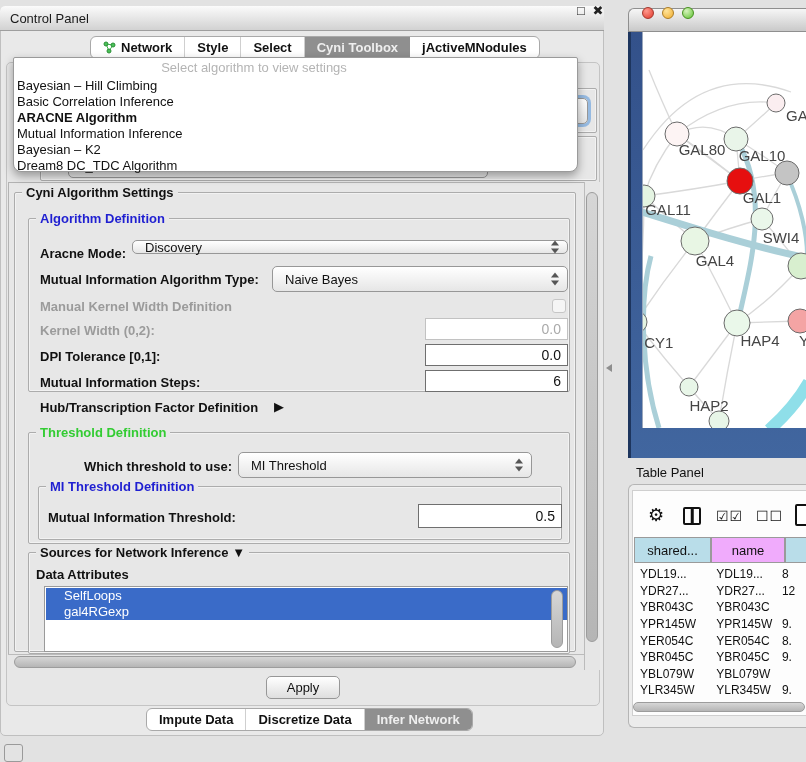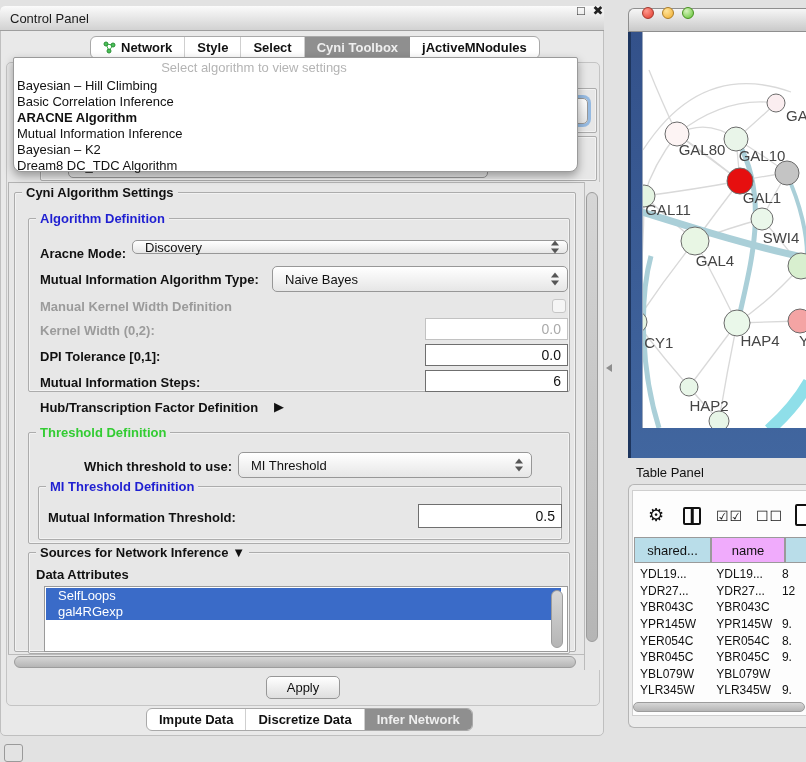--- a/index.html
+++ b/index.html
@@ -39,21 +39,21 @@
   .arr.up{top:0;border-bottom:5px solid #555}
   .arr.dn{bottom:0;border-top:5px solid #555}
   
   .tfield{position:absolute;box-sizing:border-box;background:#fff;border:1px solid #6f6f6f;
           font-size:14px;text-align:right;padding:8px 6px;display:flex;align-items:center;justify-content:flex-end}
   .tfield.dis{border:1px solid #c2c2c2;color:#aaa}
   .checkbox{position:absolute;width:14px;height:14px;border:1px solid #c6c6c6;border-radius:3px;
             background:#f5f5f5;box-sizing:border-box}
   
   .attr-item{height:16px;line-height:16px;background:#3a6bc8;color:#fff;font-size:13px;
-             padding-left:12px;width:503px}
+             padding-left:18px;width:503px}
   
   .sb-track-v{background:#e6e6e6;border-left:1px solid #bbb;box-sizing:border-box}
   .sb-track-h{background:#e6e6e6;border-top:1px solid #bbb;box-sizing:border-box}
   .sb-thumb{background:linear-gradient(#d6d6d6,#b5b5b5);border:1px solid #9c9c9c;border-radius:6px;box-sizing:border-box}
   
   .popup{left:13px;top:57px;width:565px;height:115px;background:#fff;border:1px solid #9a9a9a;
          border-radius:2px 2px 8px 8px;box-shadow:0 4px 10px rgba(0,0,0,.35);z-index:30;box-sizing:border-box}
   .pop-prompt{position:absolute;left:0;top:2px;width:480px;text-align:center;color:#b4b4b4;font-size:13px}
   .pop-item{position:absolute;left:3px;font-size:13px;height:16px;line-height:16px;white-space:nowrap}
   

